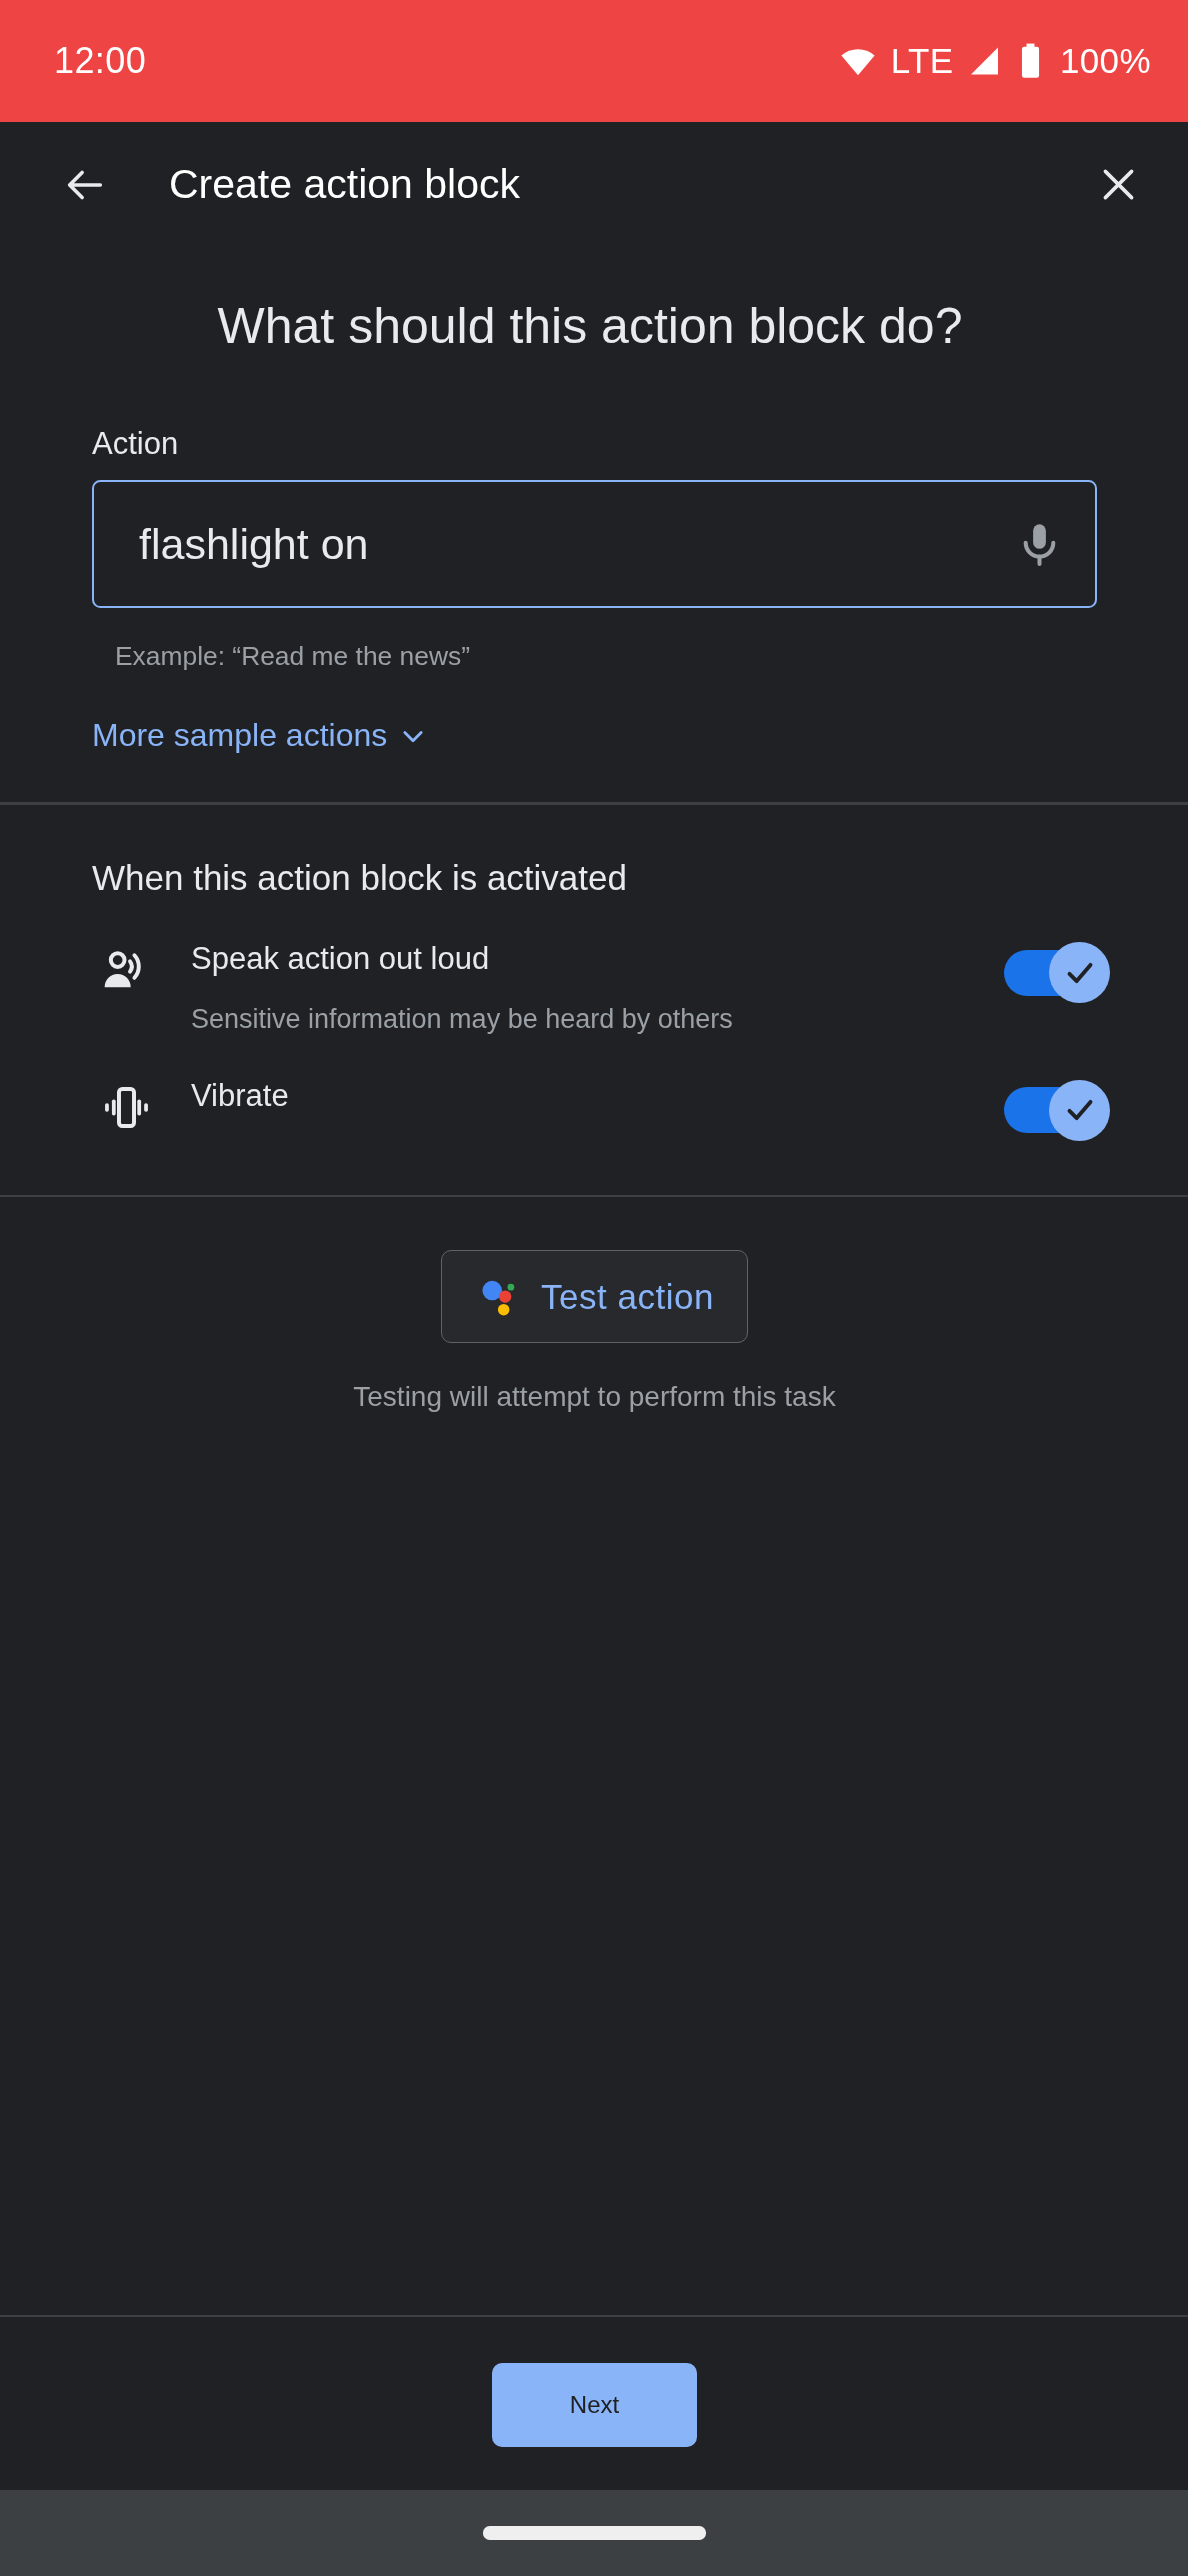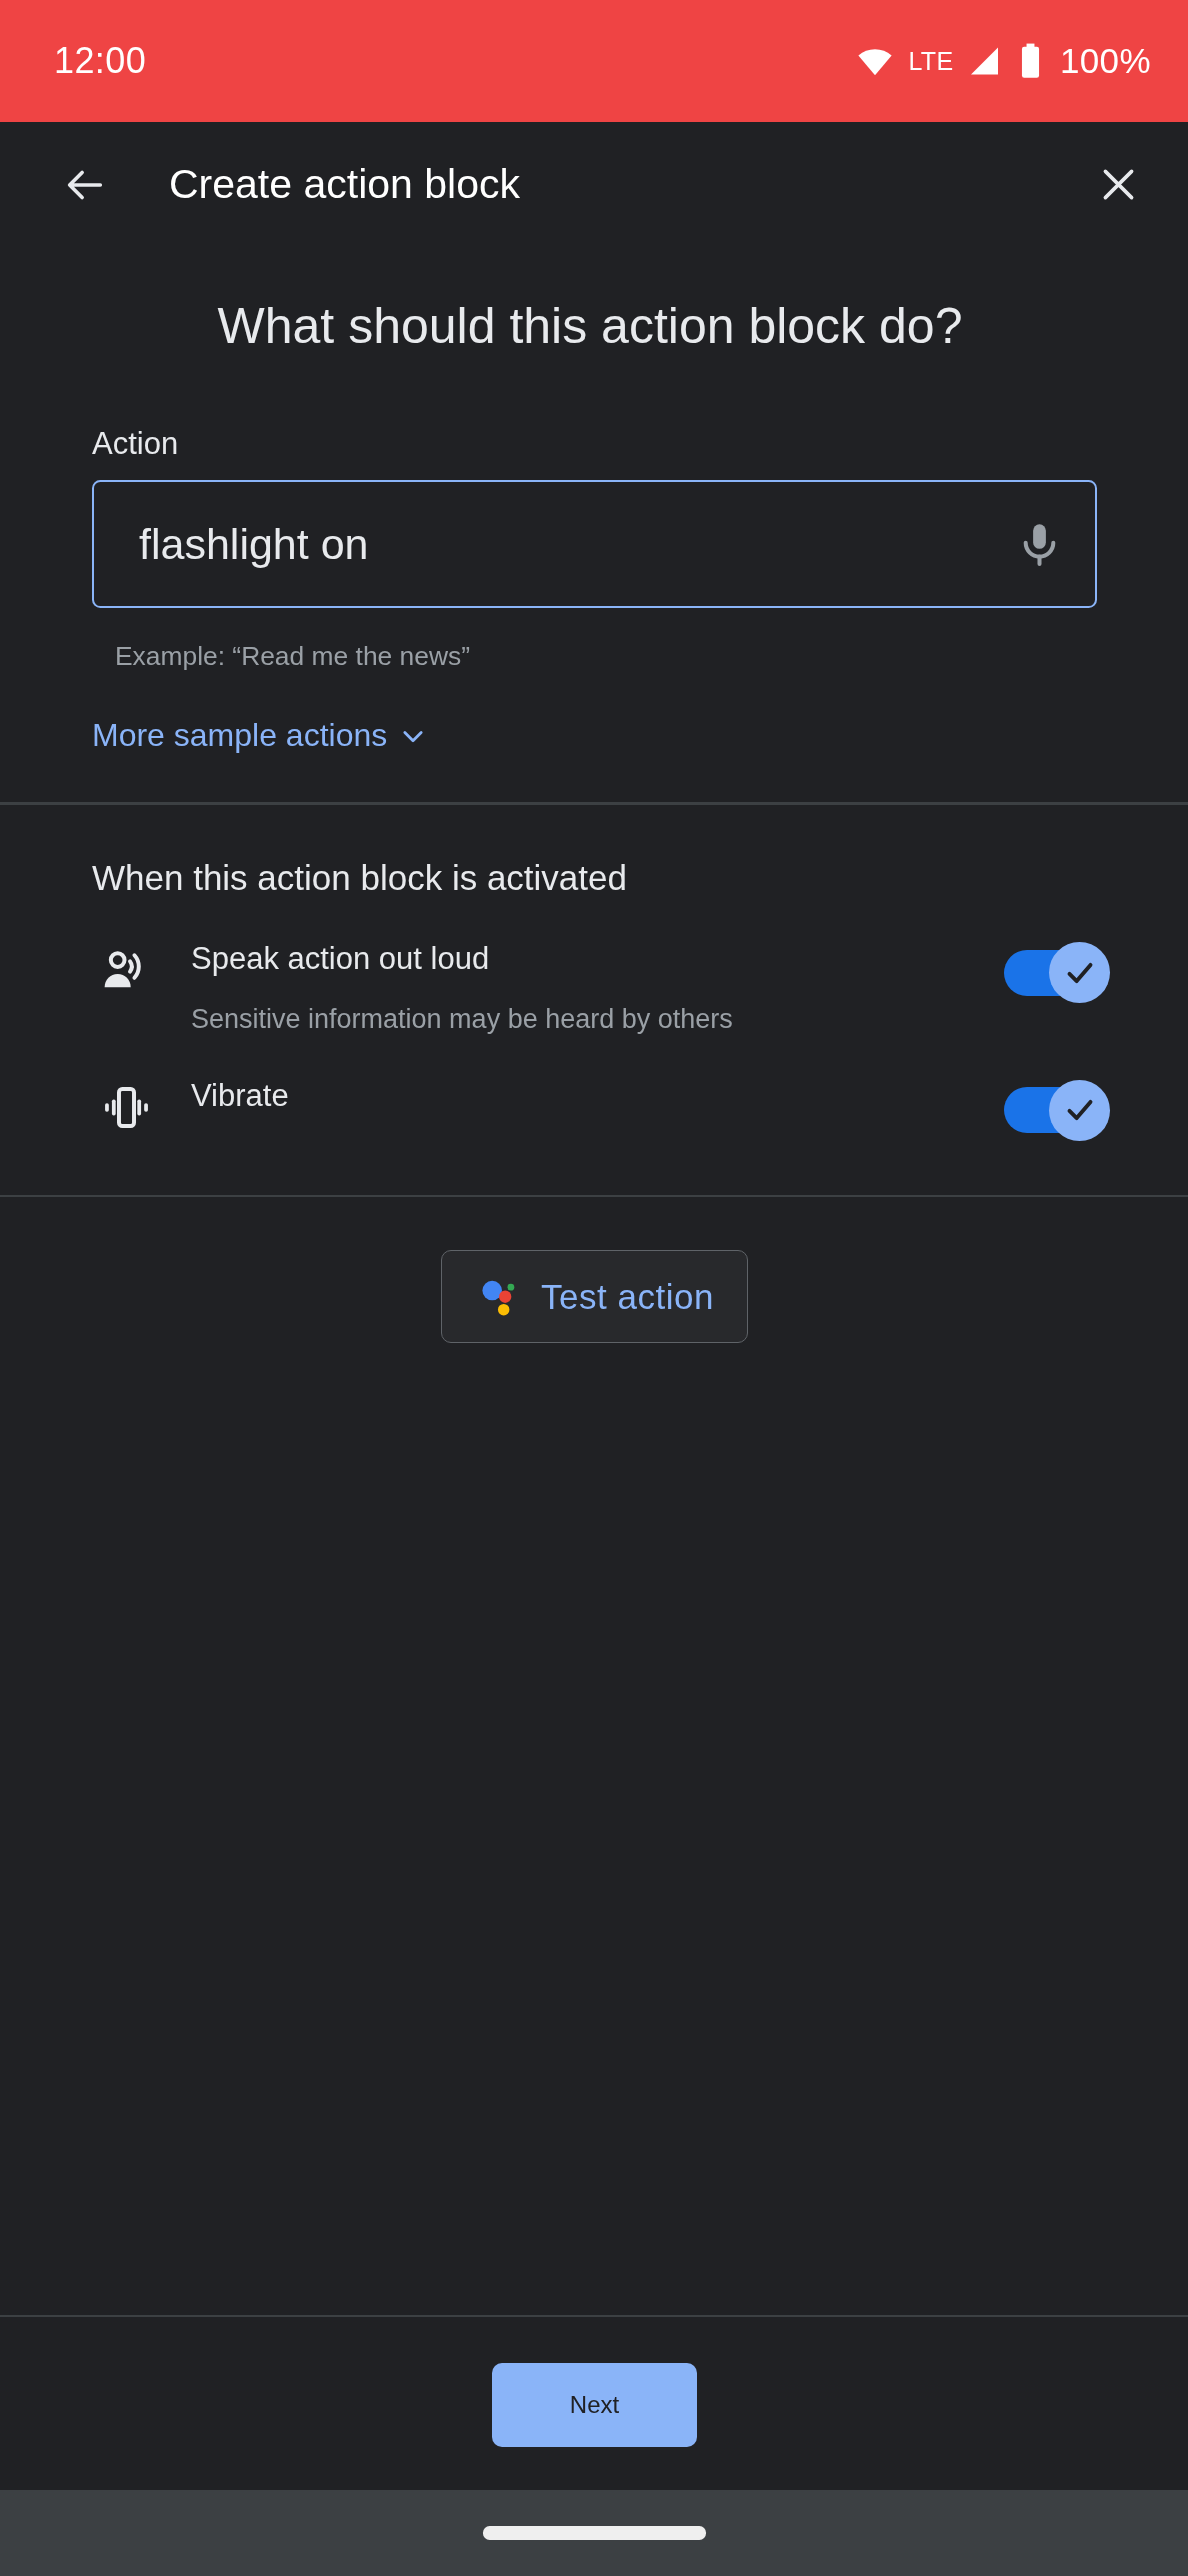--- a/index.html
+++ b/index.html
@@ -12,21 +12,21 @@
   #screen { position:relative; width:1189px; height:2576px; background:#202124; display:flex; flex-direction:column; }
 
   
   .statusbar {
     height:122px; background:#ef4444; flex:0 0 122px;
     display:flex; align-items:center; justify-content:space-between;
     padding:0 38px 0 54px; color:#ffffff;
   }
   .status-clock { font-size:36px; letter-spacing:0.4px; }
   .status-right { display:flex; align-items:center; gap:14px; }
-  .status-lte { font-size:25px; letter-spacing:0.4px;text-align:right; }
+  .status-lte { font-size:35px; letter-spacing:0.4px;text-align:right; }
   .status-batt { font-size:35px; letter-spacing:0.4px; margin-left:3.3px; }
   .ic-wifi { width:38px; height:38px; display:block; }
   .ic-signal { width:36px; height:36px; display:block; }
   .ic-battery { width:25px; height:38px; display:block; }
 
   
   .appbar {
     flex:0 0 125px; height:125px; display:flex; align-items:center;
     padding:0 36px 0 50px; background:#202124;
   }
@@ -232,20 +232,21 @@
     <div class="test-wrap">
       <div class="test-btn">
         <svg class="ic-assistant" viewBox="0 0 24 24">
           <circle cx="8.1" cy="9.2" r="4.6" fill="#4285f4"></circle>
           <circle cx="14.2" cy="12.1" r="2.9" fill="#ea4335"></circle>
           <circle cx="13.5" cy="18.2" r="2.7" fill="#fbbc04"></circle>
           <circle cx="16.9" cy="7.6" r="1.6" fill="#34a853"></circle>
         </svg>
         <span class="test-label">Test action</span>
       </div>
+      <div class="test-caption">Testing will attempt to perform this task</div>
     </div>
 
     <div class="filler"></div>
 
     <div class="divider"></div>
 
     <div class="bottombar">
       <button class="next-btn">Next</button>
     </div>
   </div>

